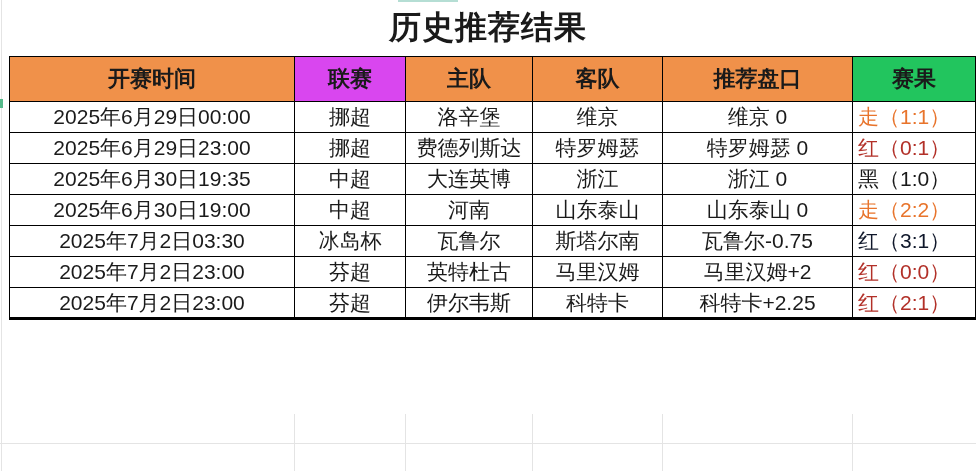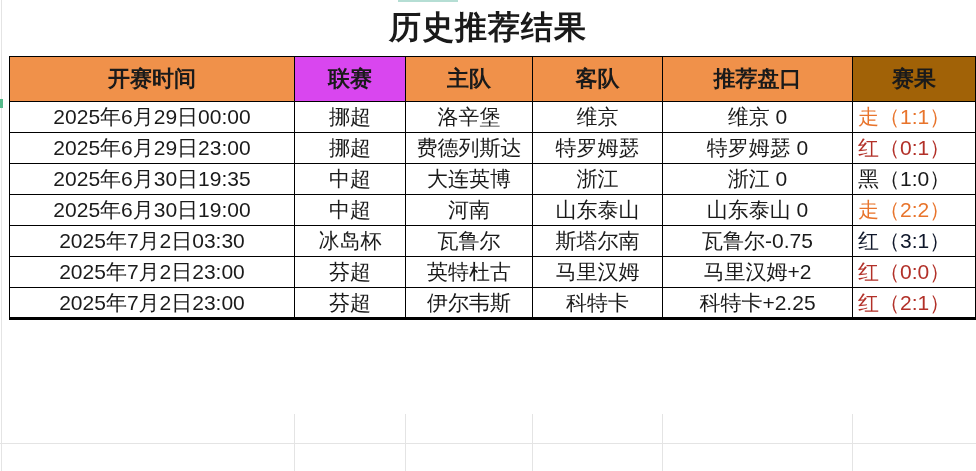--- a/index.html
+++ b/index.html
@@ -65,21 +65,21 @@
         <col style="width:190px">
         <col style="width:123px">
     </colgroup>
     <thead>
       <tr>
         <th style="background: rgb(240, 145, 74);">开赛时间</th>
         <th style="background: #d946ef; margin-top: 10px;">联赛</th>
         <th style="background: rgb(240, 145, 74);">主队</th>
         <th style="background: rgb(240, 145, 74);">客队</th>
         <th style="background: rgb(240, 145, 74);">推荐盘口</th>
-        <th style="background: #a16207;">赛果</th>
+        <th style="background: #22c55e;">赛果</th>
       </tr>
     </thead>
     <tbody>
         <tr>
           <td>2025年6月29日00:00</td>
           <td>挪超</td>
           <td>洛辛堡</td>
           <td>维京</td>
           <td>维京 0</td>
           <td class="result" style="color: rgb(232, 116, 44);">走（1:1）</td>

